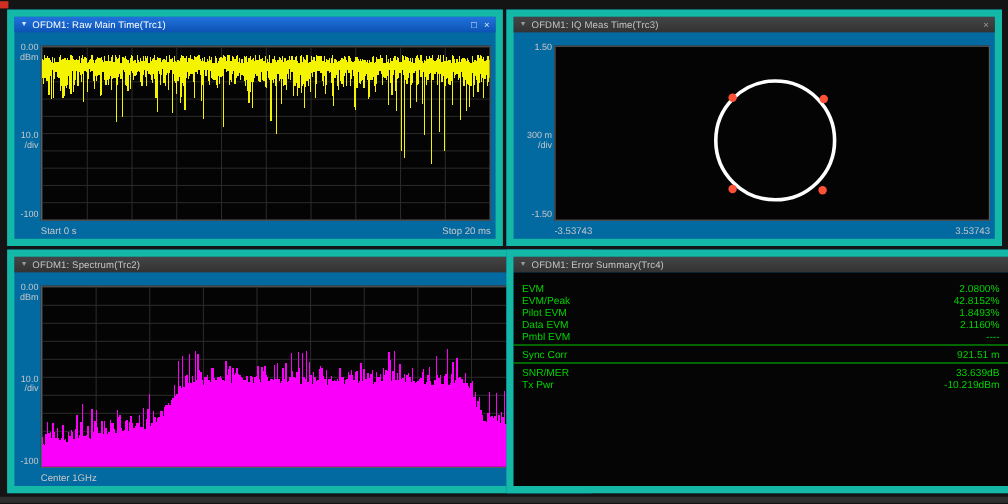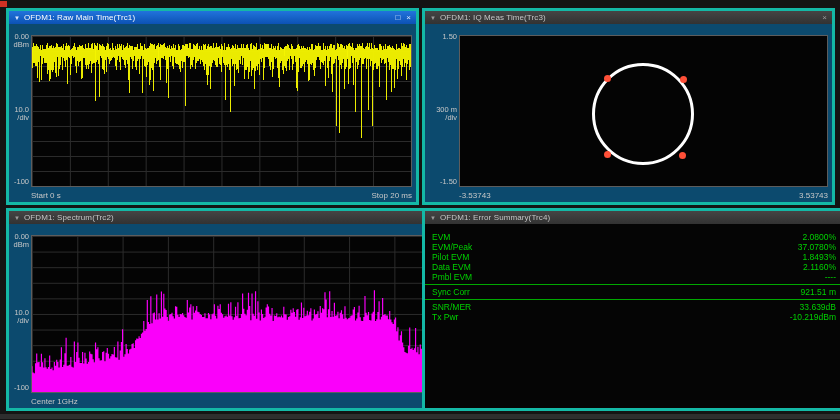--- a/index.html
+++ b/index.html
@@ -2,21 +2,21 @@
 <html style="--c-blue-top: #2173dc; --c-blue-bot: #0c52b4; --c-green: #00d200; --c-gline: #00a800; --c-circle: #ffffff; --c-dot: #ff5038;"><head>
 <meta charset="utf-8">
 <style>
   *{margin:0;padding:0;box-sizing:border-box}
   html,body{width:840px;height:420px;overflow:hidden;background:#0e0e0e;
     font-family:"Liberation Sans",sans-serif;-webkit-font-smoothing:none}
   .app{position:relative;width:840px;height:420px;background:#141414}
   .rec{position:absolute;left:0;top:1px;width:7px;height:6px;background:#d03024}
   .bottombar{position:absolute;left:0;right:0;bottom:1px;height:5px;background:#2e2e2e}
 
-  .panel{position:absolute;background:#0c4a6e;border:3px solid #14b8a6}
+  .panel{position:absolute;background:#0369a1;border:6px solid #14b8a6}
   .titlebar{height:13px;display:flex;align-items:center;gap:4px;padding:0 5px;
     font-size:8px;color:#c4c4c4;background:linear-gradient(#454545,#323232);cursor:default}
   .titlebar.active{background:linear-gradient(var(--c-blue-top,#2173dc),var(--c-blue-bot,#0c52b4));color:#fff}
   .tri{font-size:6px;line-height:1;color:#9a9a9a}
   .titlebar.active .tri{color:#d9e8ff}
   .title{flex:1;white-space:nowrap;overflow:hidden;letter-spacing:.1px}
   .wc{display:flex;gap:6px;font-size:8px;line-height:1;color:#9a9a9a}
   .titlebar.active .wc{color:#d9e8ff}
   .wc span{cursor:pointer}
 
@@ -158,21 +158,21 @@
           <span>×</span>
         </span>
     </header>
     <div class="esbody">
       <div class="esrow">
         <span class="lbl">EVM</span>
         <span class="val">2.0800%</span>
       </div>
       <div class="esrow">
         <span class="lbl">EVM/Peak</span>
-        <span class="val">37.0780%</span>
+        <span class="val">42.8152%</span>
       </div>
       <div class="esrow">
         <span class="lbl">Pilot EVM</span>
         <span class="val">1.8493%</span>
       </div>
       <div class="esrow">
         <span class="lbl">Data EVM</span>
         <span class="val">2.1160%</span>
       </div>
       <div class="esrow">

